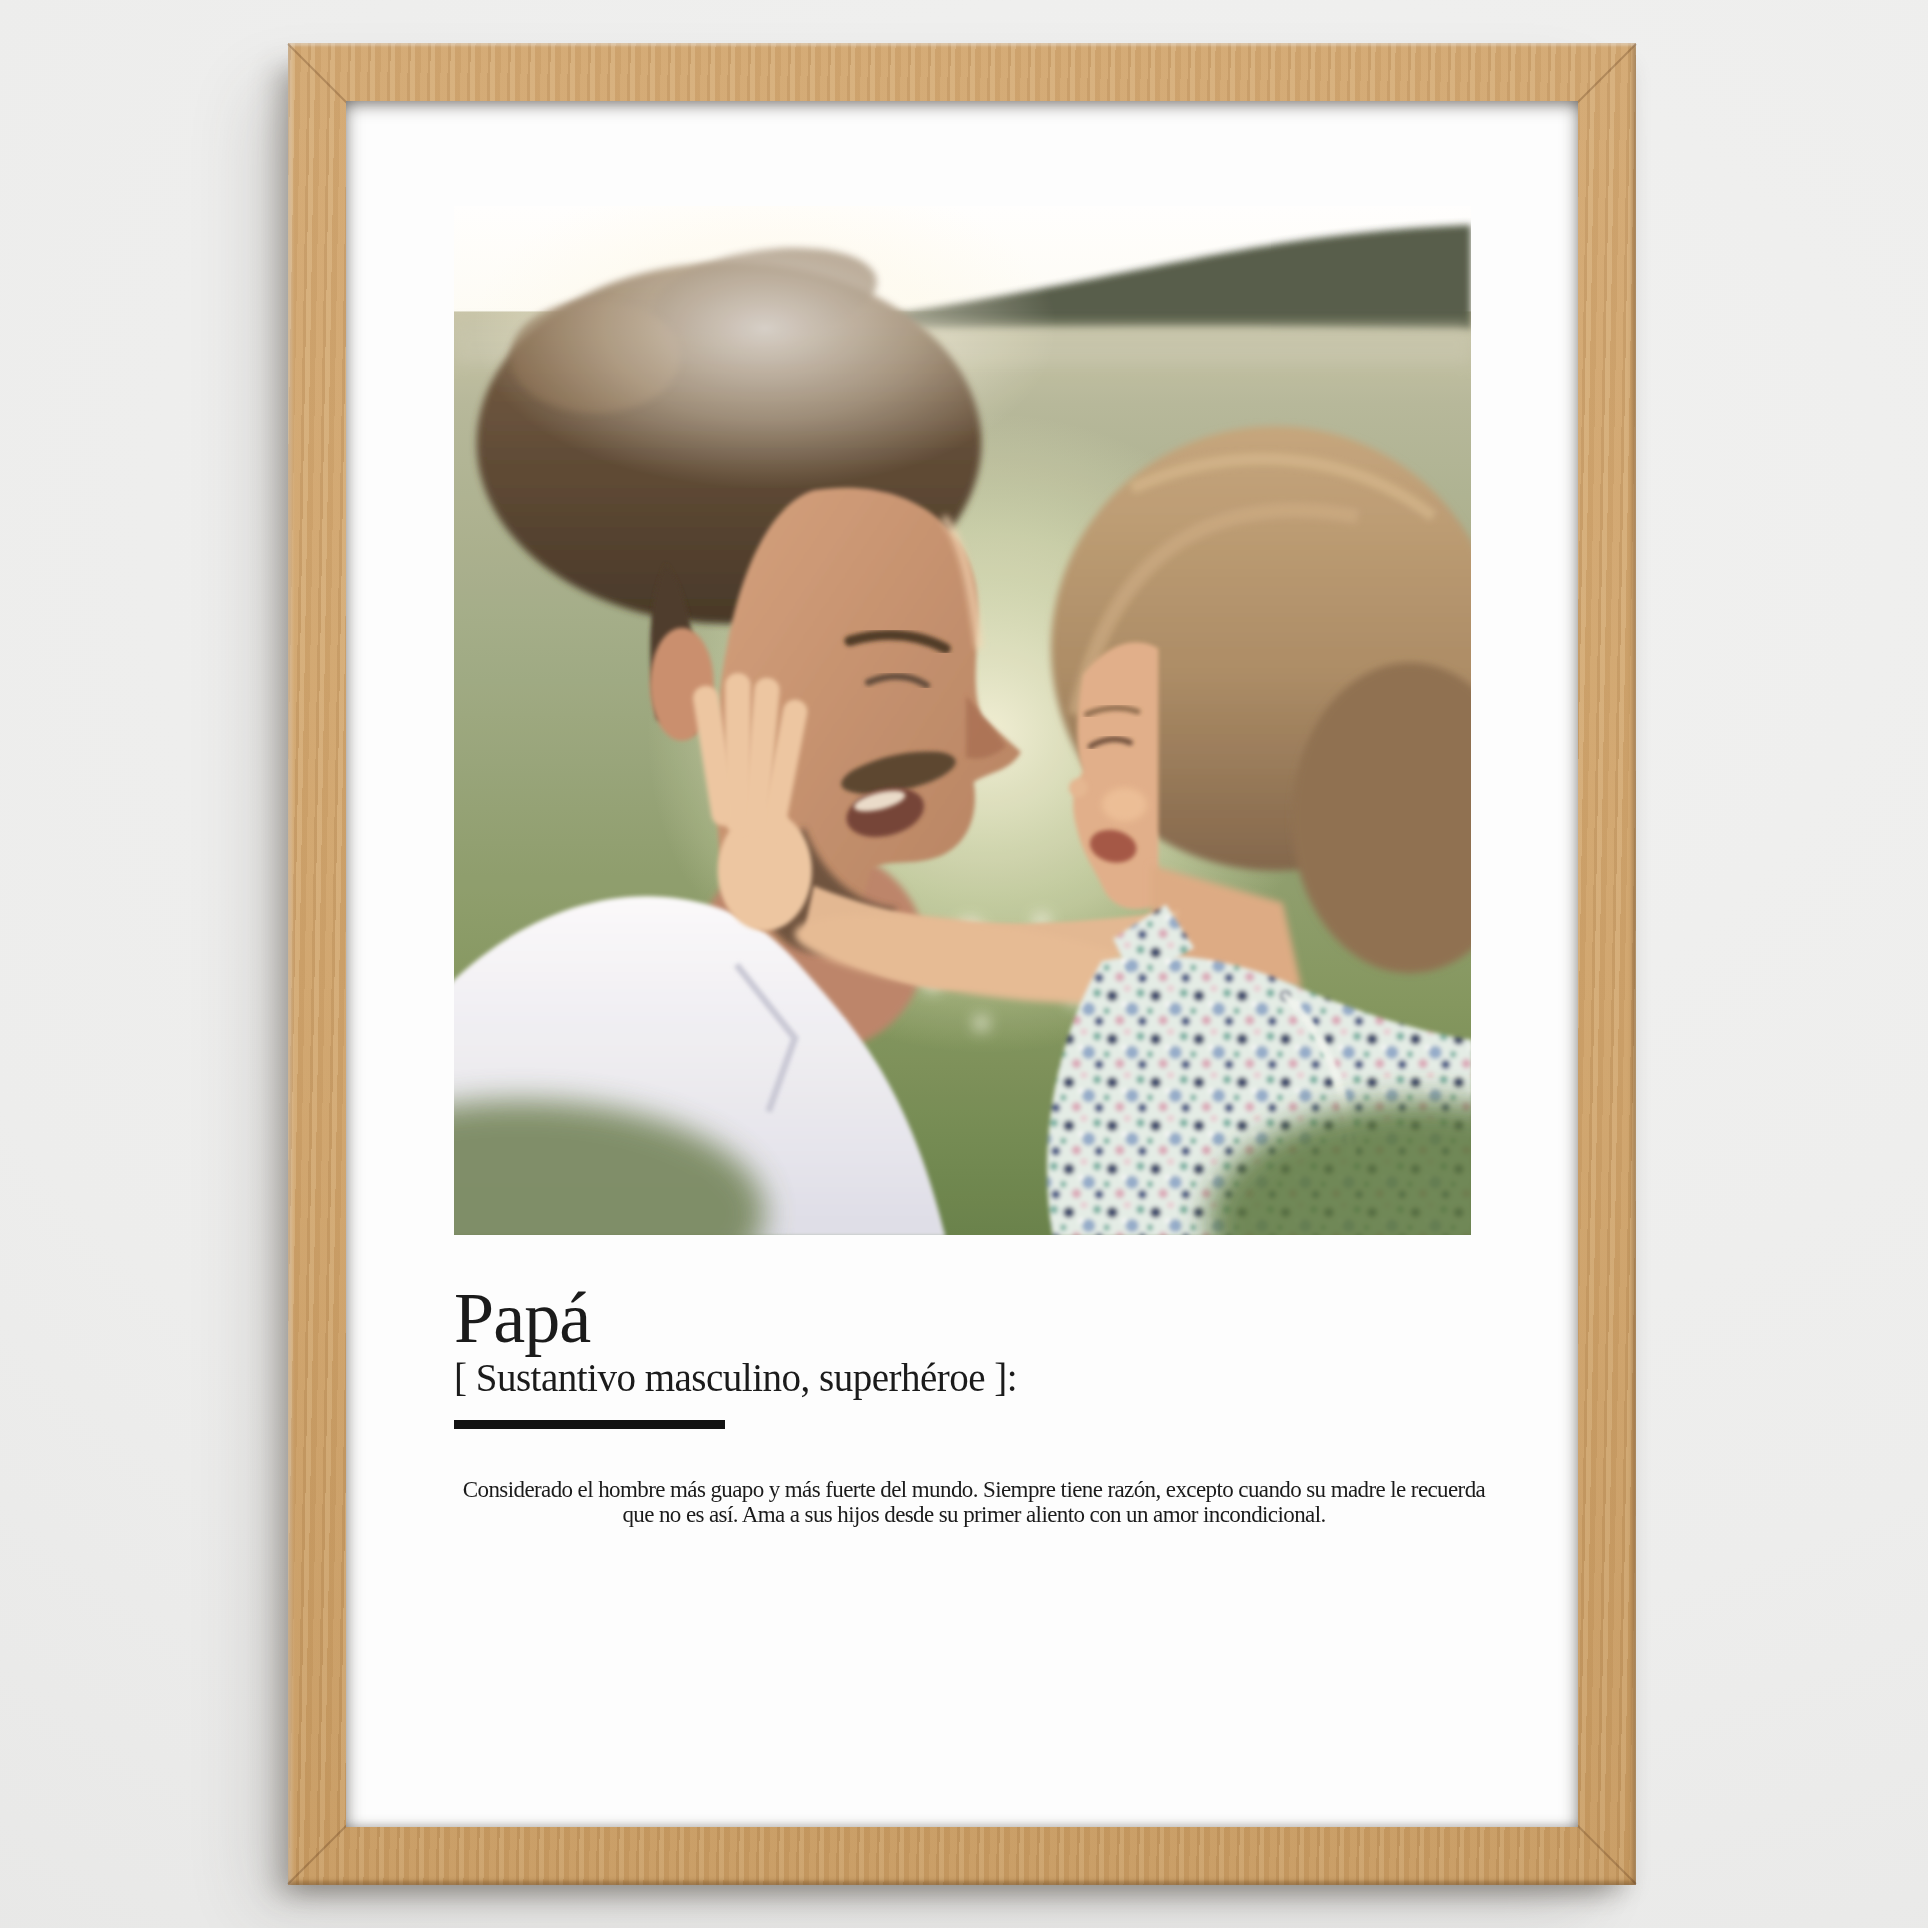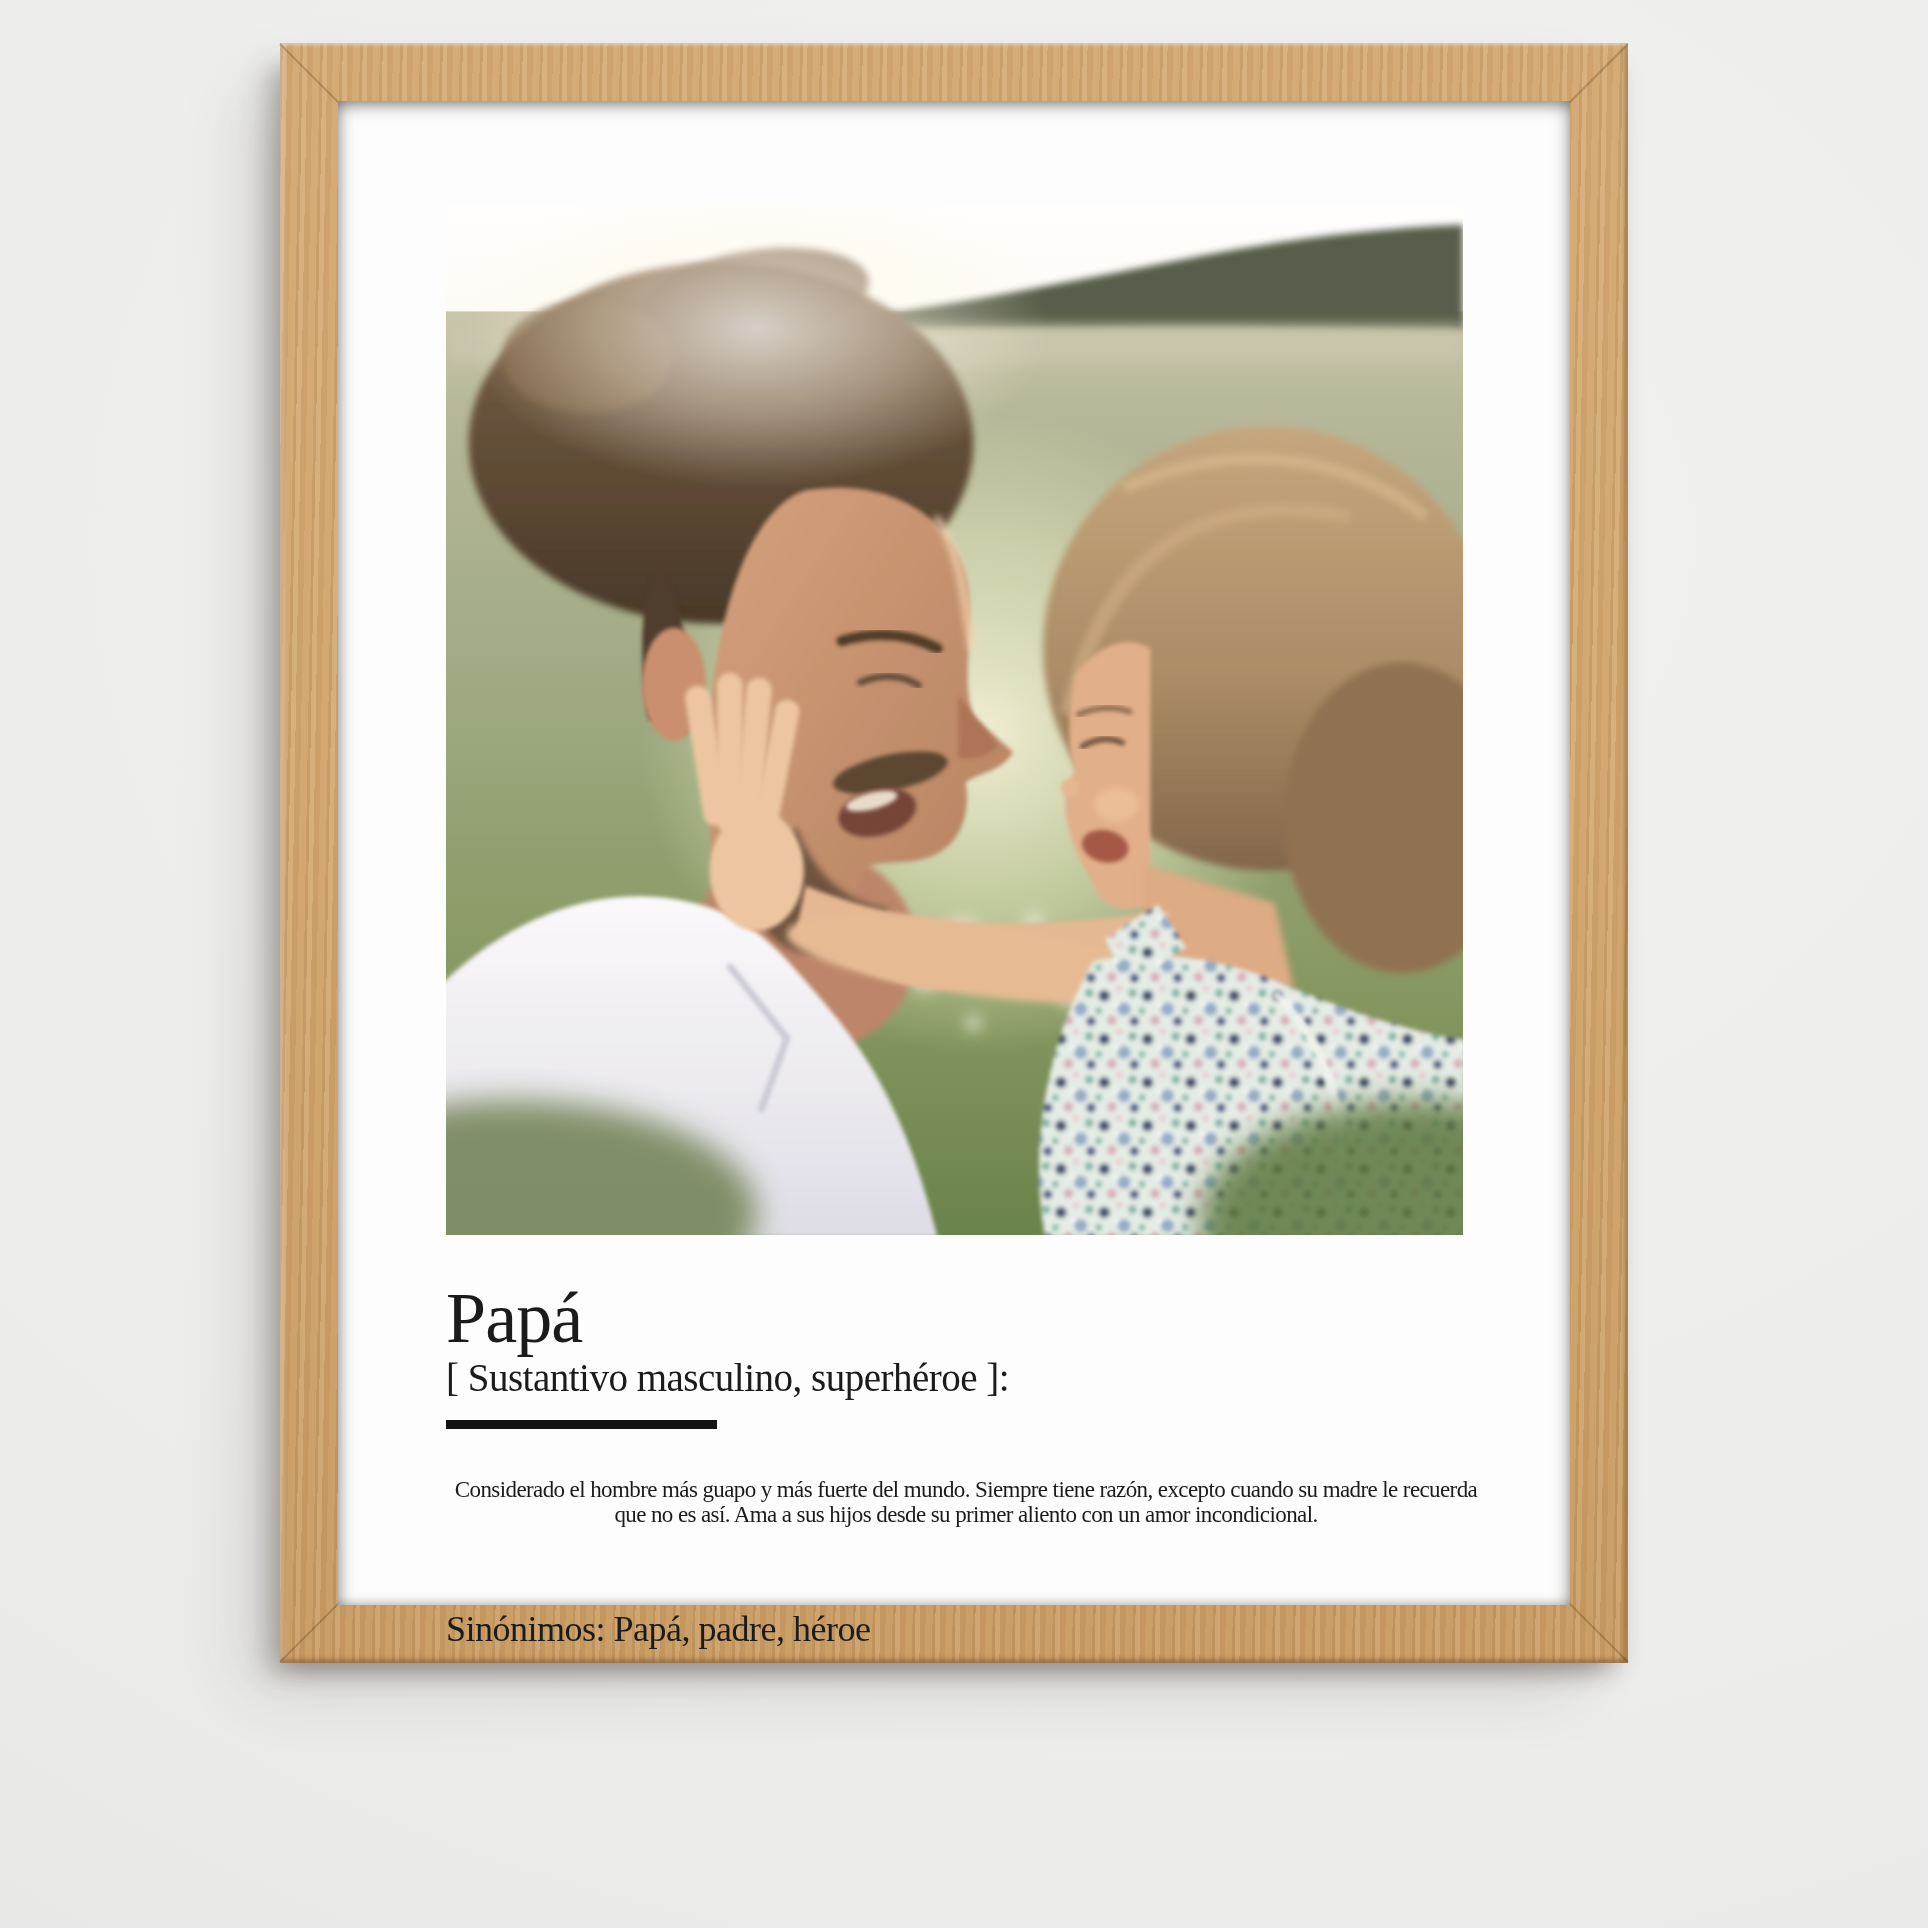--- a/index.html
+++ b/index.html
@@ -2,21 +2,21 @@
 <html style="font-size:15px"><head>
 <meta charset="utf-8">
 <style>
   html,body{margin:0;padding:0;background:#e9e9e8;}
   .stage{
     position:relative;width:1928px;height:1928px;overflow:hidden;
     background:radial-gradient(150% 120% at 62% 28%, #f1f1f0 0%, #ededec 48%, #e3e3e2 100%);
     font-family:"Liberation Serif","DejaVu Serif",serif;
   }
   .frame{
-    position:absolute;left:280px;top:43px;width:1348px;height:1620px;
+    position:absolute;left:288px;top:43px;width:1348px;height:1842px;
     background-color:#cda26c;
     background-image:
       repeating-linear-gradient(91deg,
         rgba(125,80,34,.10) 0 2.8px,
         rgba(255,236,200,.14) 2.8px 7.5px,
         rgba(165,115,58,.10) 7.5px 13px,
         rgba(236,200,150,.10) 13px 20px),
       linear-gradient(180deg,#d2a873 0%,#cfa46d 50%,#c69a62 100%);
     box-shadow:
       inset 0 2.8px 2.8px rgba(255,255,255,.38),
@@ -198,18 +198,17 @@
           <ellipse cx="70" cy="1070" rx="260" ry="120" fill="#5e7340" opacity="0.8" filter="url(#b16)"></ellipse>
           <ellipse cx="1030" cy="1080" rx="230" ry="130" fill="#527036" opacity="0.85" filter="url(#b16)"></ellipse>
           <rect x="0" y="0" width="1080" height="1093" fill="#fff6e2" opacity="0.06"></rect>
         </svg>
       </div>
 
       <div class="txt title">Papá</div>
       <div class="txt subtitle">[ Sustantivo masculino, superhéroe ]:</div>
       <div class="divider"></div>
       <div class="txt definition">Considerado el hombre más guapo y más fuerte del mundo. Siempre tiene razón, excepto cuando su madre le recuerda que no es así. Ama a sus hijos desde su primer aliento con un amor incondicional.</div>
-      <div class="txt synonyms">Sinónimos: Papá, padre, héroe</div>
 
     </div>
   </div>
 </div>
 
 
 </body></html>

